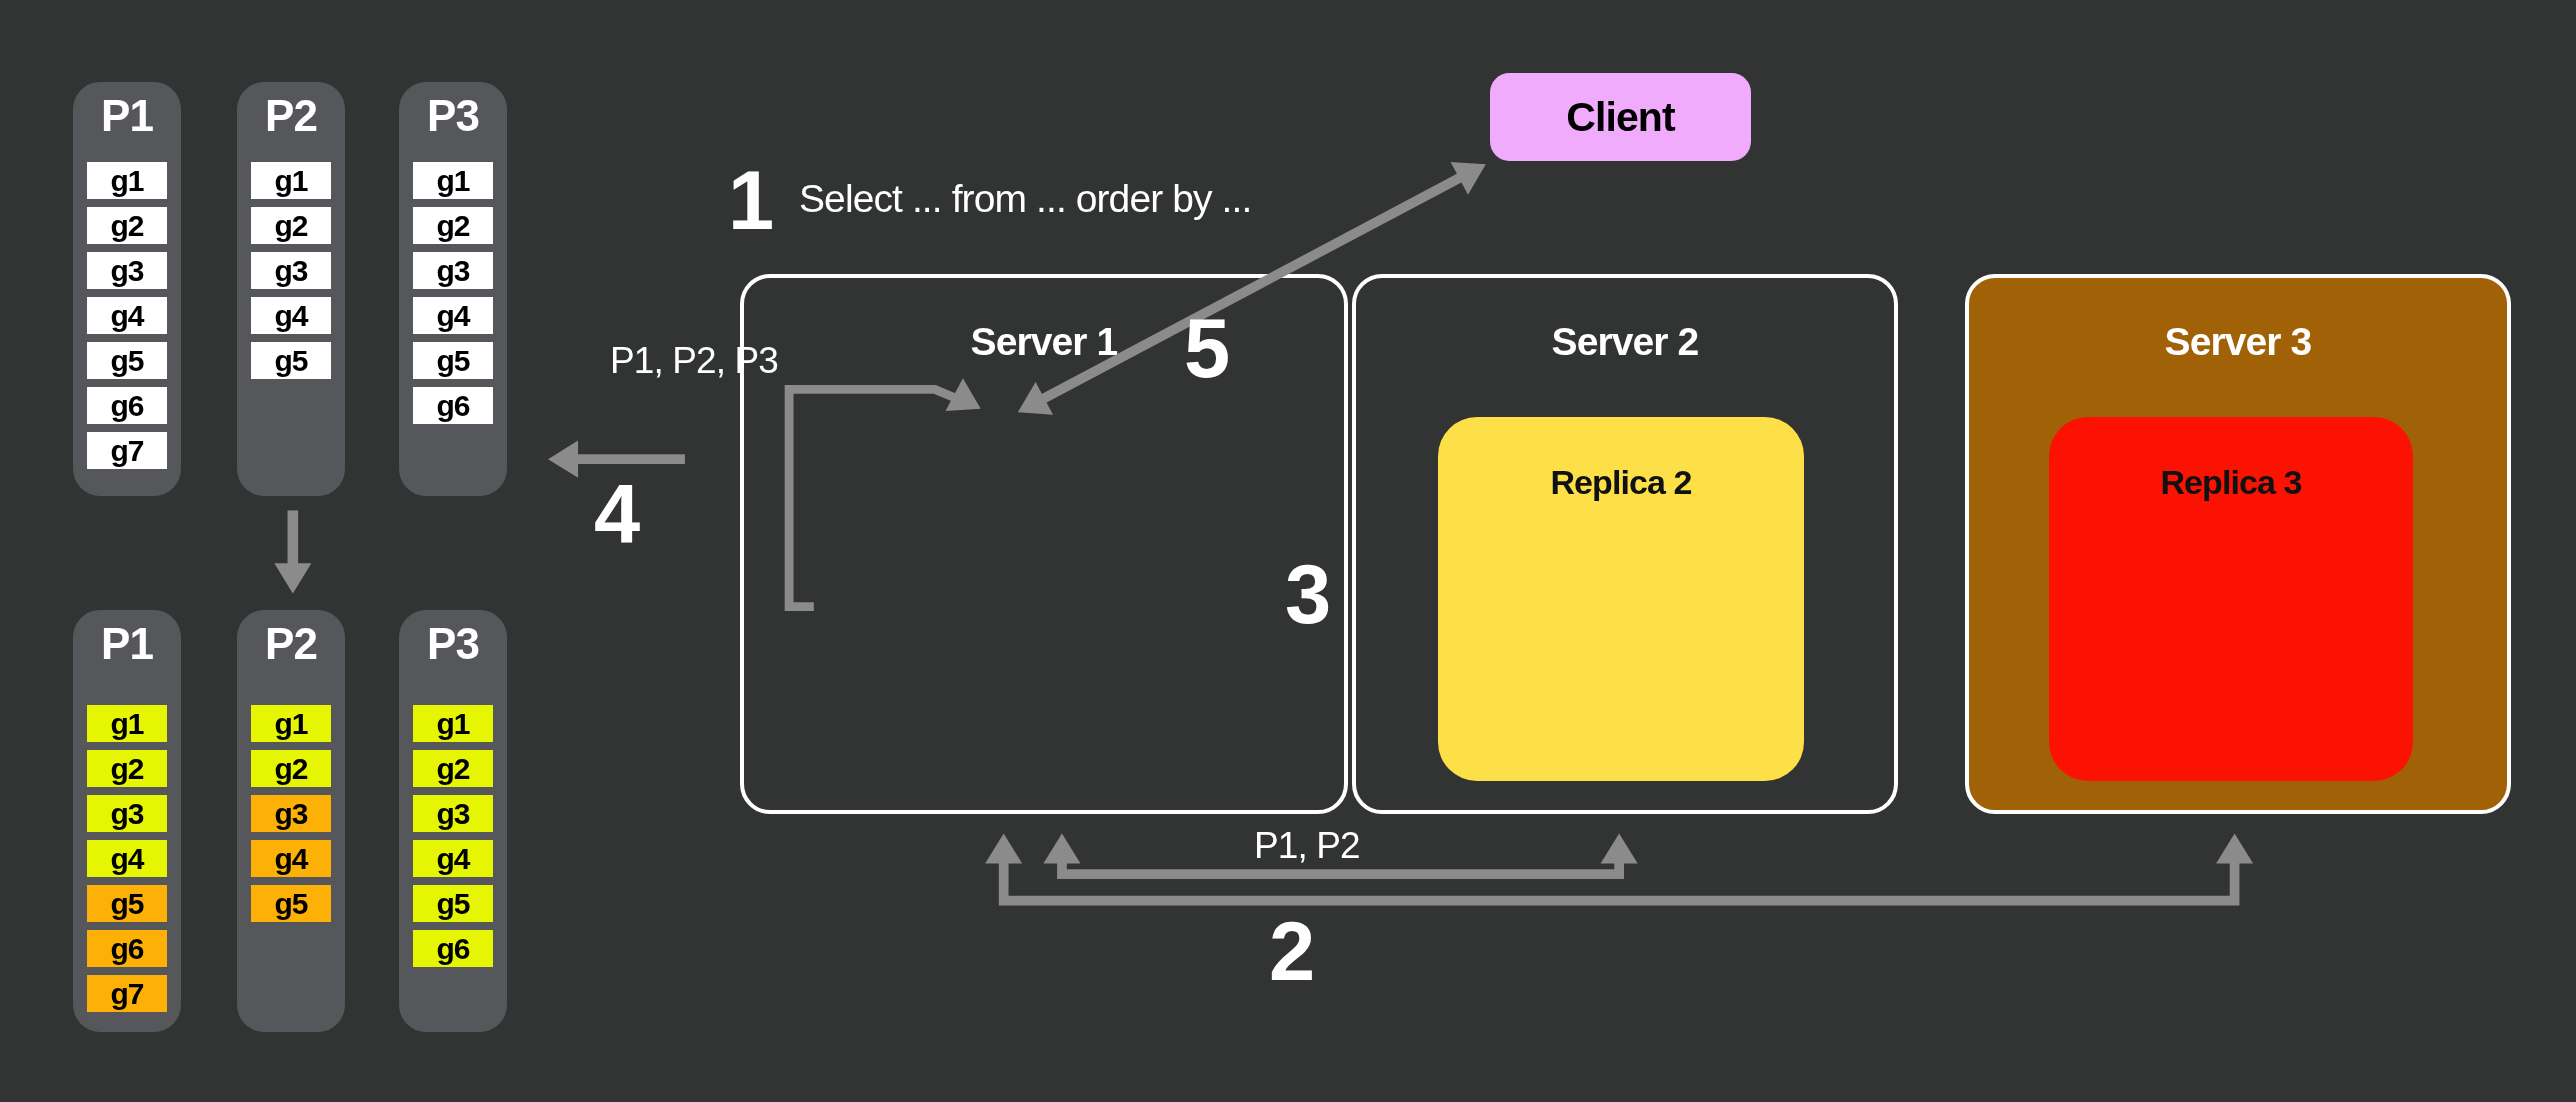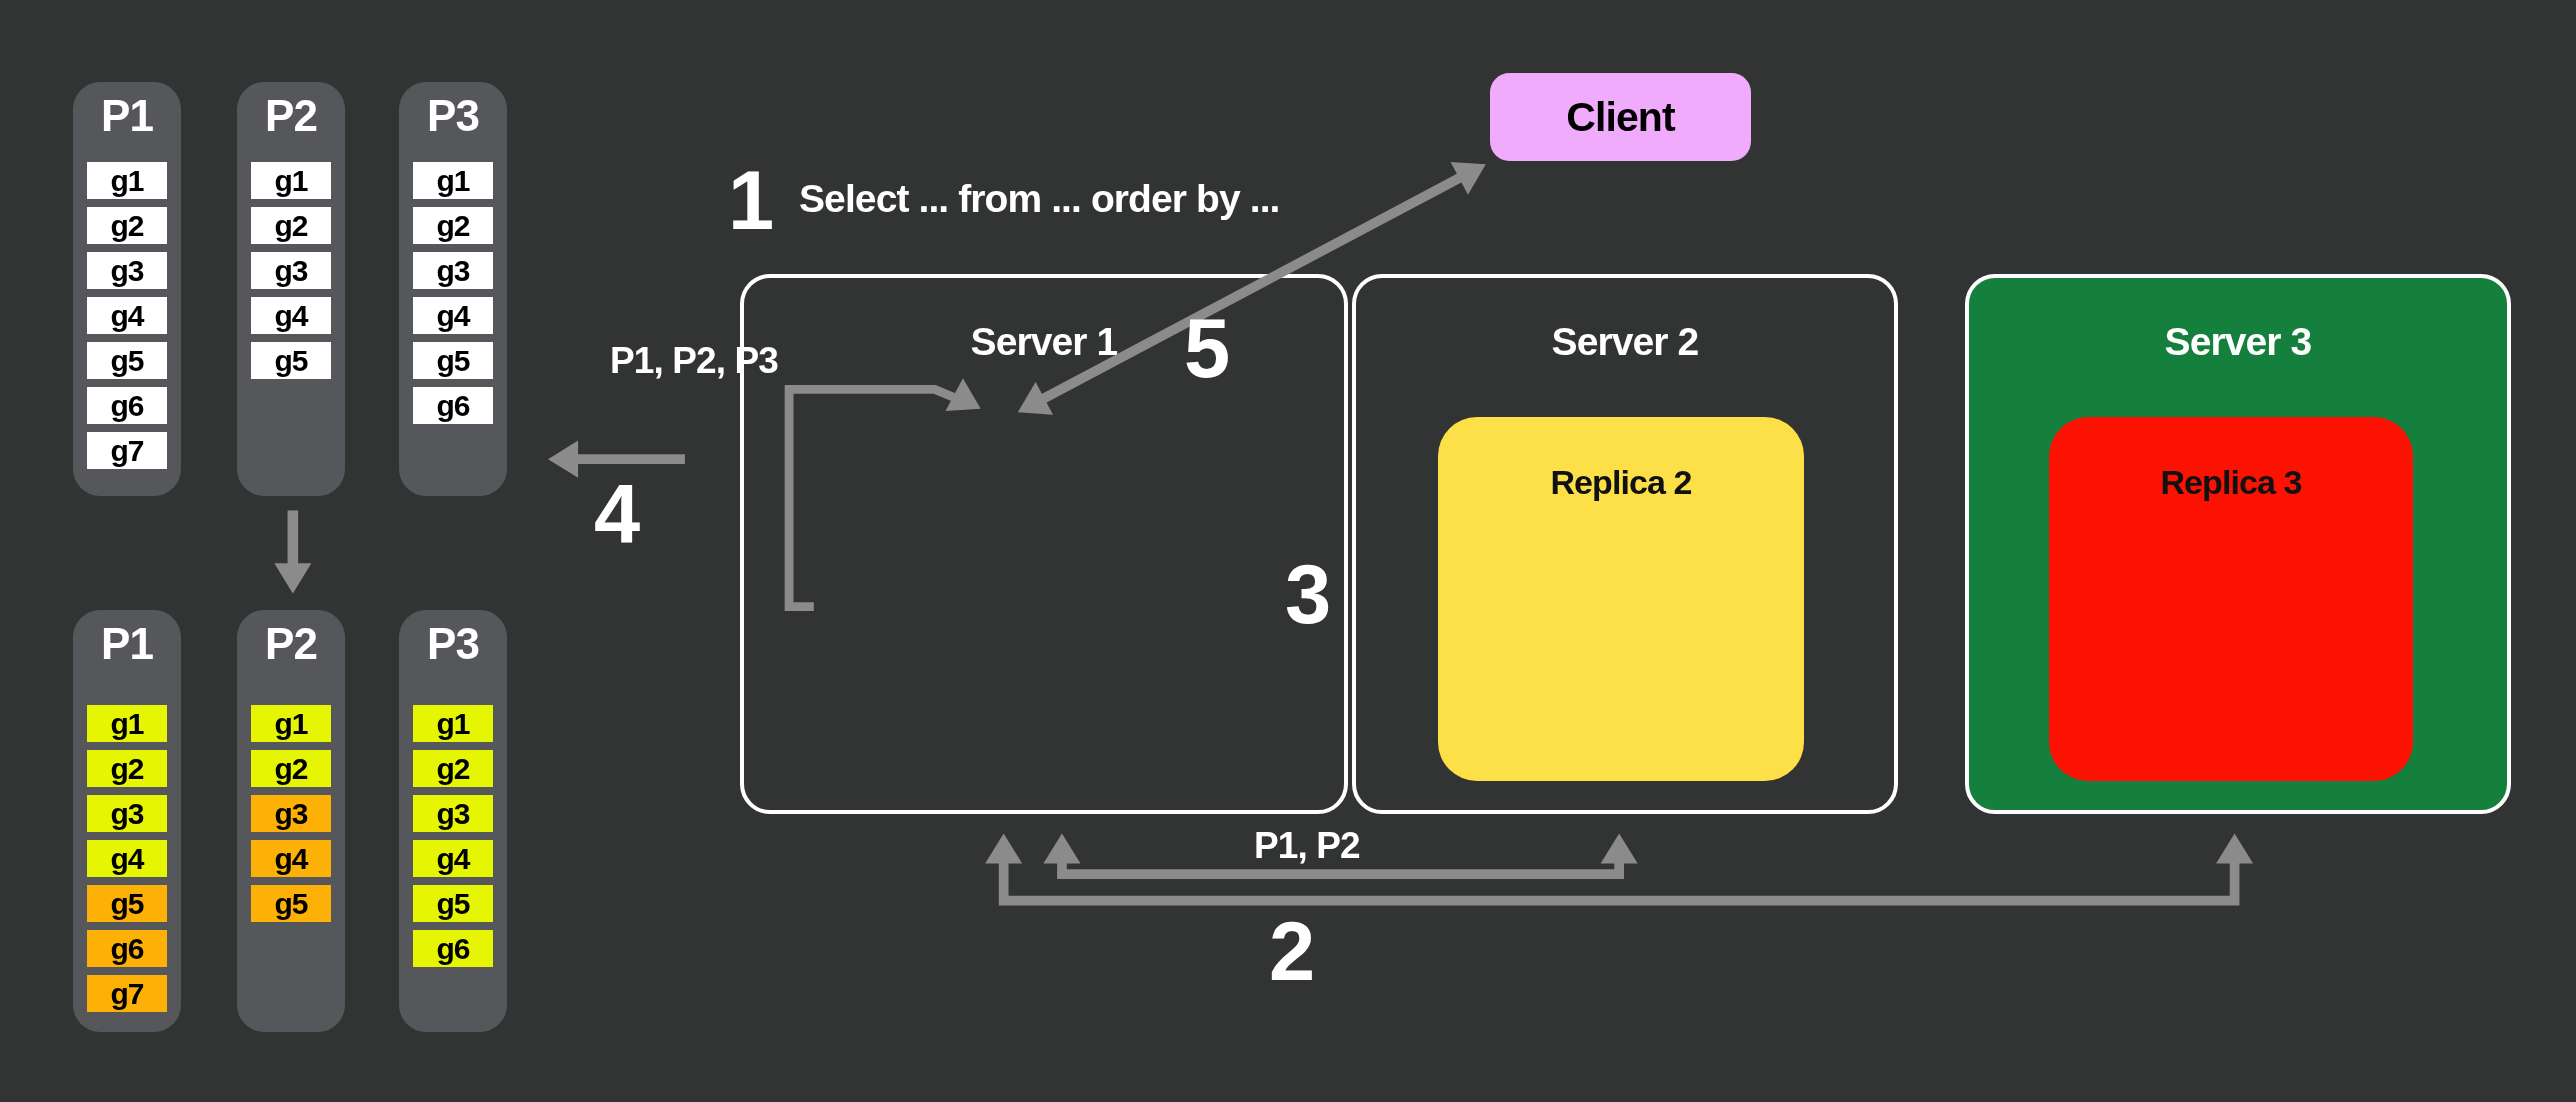--- a/index.html
+++ b/index.html
@@ -19,35 +19,35 @@
         font-size:30px;font-weight:700;color:#000;letter-spacing:-0.9px;}
   .tone-white{background:#ffffff;}
   .tone-yellow{background:#e6f502;}
   .tone-orange{background:#fdb005;}
 
   
   .server{position:absolute;top:274px;width:546px;height:540px;border:4.4px solid #ffffff;
           border-radius:30px;box-sizing:border-box;}
   .server-title{text-align:center;margin-top:42px;font-size:39px;font-weight:700;color:#ffffff;
                 letter-spacing:-0.9px;}
-  .server3{background:#15803d;}
+  .server3{background:#a16207;}
   .replica{position:absolute;border-radius:39px;}
   .replica-label{text-align:center;margin-top:46px;font-size:34px;font-weight:700;color:#111;
                  letter-spacing:-0.9px;}
   .replica1{left:80px;top:140px;width:373px;height:369px;background:#e9f50c;}
   .replica2{left:82px;top:139px;width:366px;height:364px;background:#fde047;}
   .replica3{left:80px;top:139px;width:364px;height:364px;background:#fb1202;}
   .client{position:absolute;left:1490px;top:73px;width:261px;height:88px;background:#f0abfc;
           border-radius:19.4px;display:flex;align-items:center;justify-content:center;
           font-size:41px;font-weight:700;color:#000;letter-spacing:-0.9px;}
 
   
   .big-num{position:absolute;transform:translateX(-50%);font-size:83px;font-weight:800;
            color:#ffffff;line-height:1;}
-  .note{position:absolute;font-weight:700;color:#ffffff;letter-spacing:-0.9px;white-space:nowrap;}
+  .note{position:absolute;font-weight:400;color:#ffffff;letter-spacing:-0.9px;white-space:nowrap;}
   .note-query{left:799px;top:177px;font-size:39px;}
   .note-p123{left:610px;top:340px;font-size:37px;}
   .note-p12{left:1254px;top:825px;font-size:37px;}
 
   svg.arrows{position:absolute;left:0;top:0;pointer-events:none;}
   .arrow-line{stroke:#8b8b8b;fill:none;}
   .arrow-head{fill:#8b8b8b;stroke:none;}
 </style>
 </head>
 <body>

